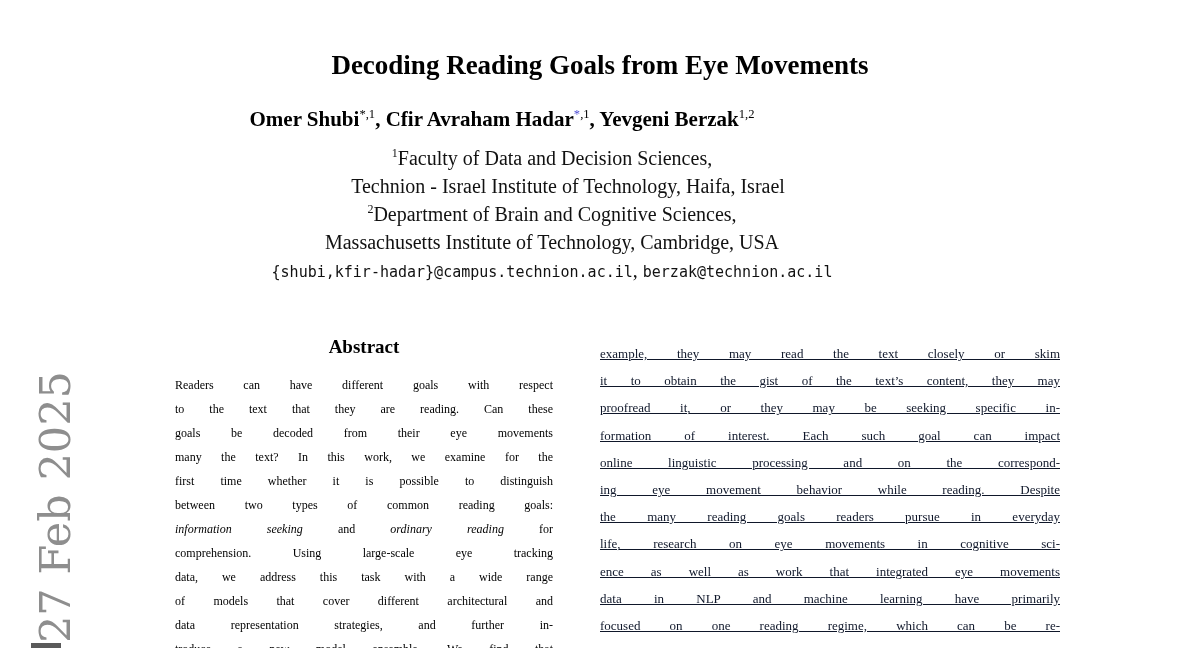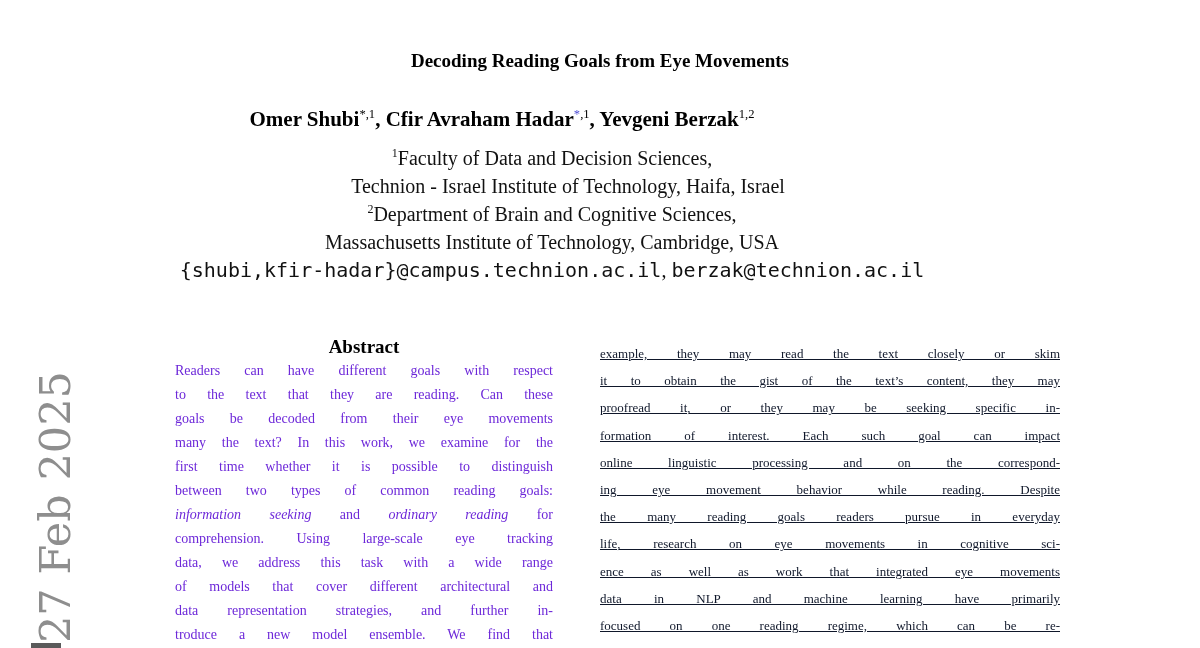--- a/index.html
+++ b/index.html
@@ -30,54 +30,54 @@
     position: absolute; left: 31px; top: 643px;
     width: 30px; height: 6px;
     background: #5a5a5a;
   }
 
   
   .title {
     position: absolute; left: 0; top: 50px; width: 1200px;
     margin: 0;
     text-align: center;
-    font-size: 19px; font-weight: bold;
+    font-size: 27px; font-weight: bold;
     color: #000;
   }
   .authors {
     position: absolute; left: 0; top: 107px; width: 1004px;
     text-align: center;
     font-size: 21px; font-weight: bold;
     color: #000;
   }
   .authors sup { font-weight: normal; }
   .affil {
     position: absolute; left: 0; width: 1104px;
     text-align: center;
     font-size: 20px;
     line-height: 28px;
     color: #111;
   }
   sup { font-size: 60%; line-height: 0; vertical-align: super; }
-  .mono { font-family: "DejaVu Sans Mono", monospace; font-size: 20px; }
+  .mono { font-family: "DejaVu Sans Mono", monospace; font-size: 15px; }
 
   
   .abstract-col { position: absolute; left: 175px; top: 336px; width: 378px; }
   .abstract-heading {
     text-align: center;
     font-size: 19px; font-weight: bold; color: #000;
-    margin-bottom: 1px;
+    margin-bottom: 15px;
   }
   .abstract-body .tline {
-    font-size: 14px;
+    font-size: 12px;
     line-height: 24px;
     text-align: justify;
     text-align-last: justify;
     white-space: nowrap;
-    color: #6d28d9;
+    color: #000000;
   }
   .intro-col { position: absolute; left: 600px; top: 340px; width: 460px; }
   .intro-col .tline {
     font-size: 13px;
     line-height: 27.2px;
     text-align: justify;
     text-align-last: justify;
     white-space: nowrap;
     color: #0f172a;
     text-decoration: underline;

